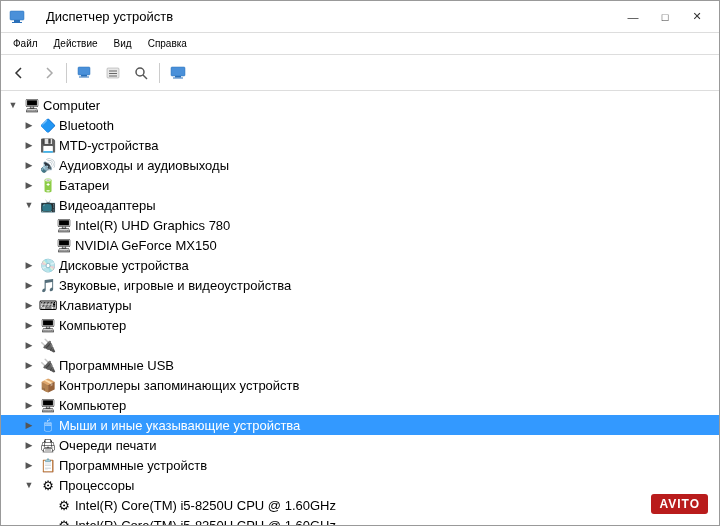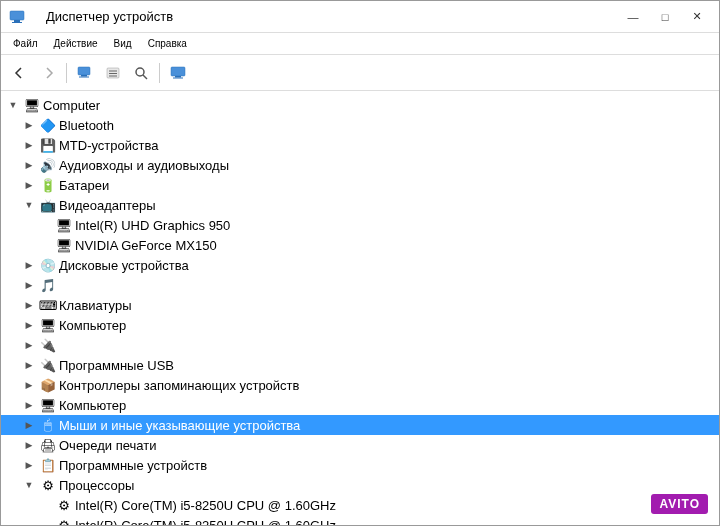--- a/index.html
+++ b/index.html
@@ -249,38 +249,39 @@
         <div class="tree-item">
           <span class="indent" style="width: 20px;"></span>
           <span class="expand-btn" style="color: rgb(85, 85, 85); font-size: 9px;">▼</span>
           <span class="item-icon" style="font-size: 13px;">📺</span>
           <span class="item-label">Видеоадаптеры</span>
         </div>
         <div class="tree-item">
           <span class="indent" style="width: 36px;"></span>
           <span class="expand-btn"></span>
           <span class="item-icon" style="font-size: 13px;">🖥</span>
-          <span class="item-label">Intel(R) UHD Graphics 950</span>
+          <span class="item-label">Intel(R) UHD Graphics 780</span>
         </div>
         <div class="tree-item">
           <span class="indent" style="width: 36px;"></span>
           <span class="expand-btn"></span>
           <span class="item-icon" style="font-size: 13px;">🖥</span>
           <span class="item-label">NVIDIA GeForce MX150</span>
         </div>
         <div class="tree-item">
           <span class="indent" style="width: 20px;"></span>
           <span class="expand-btn" style="color: rgb(85, 85, 85); font-size: 9px;">▶</span>
           <span class="item-icon" style="font-size: 13px;">💿</span>
           <span class="item-label">Дисковые устройства</span>
         </div>
         <div class="tree-item">
           <span class="indent" style="width: 20px;"></span>
           <span class="expand-btn" style="color: rgb(85, 85, 85); font-size: 9px;">▶</span>
           <span class="item-icon" style="font-size: 13px;">🎵</span>
+          <span class="item-label">Звуковые, игровые и видеоустройства</span>
         </div>
         <div class="tree-item">
           <span class="indent" style="width: 20px;"></span>
           <span class="expand-btn" style="color: rgb(85, 85, 85); font-size: 9px;">▶</span>
           <span class="item-icon" style="font-size: 13px;">⌨</span>
           <span class="item-label">Клавиатуры</span>
         </div>
         <div class="tree-item">
           <span class="indent" style="width: 20px;"></span>
           <span class="expand-btn" style="color: rgb(85, 85, 85); font-size: 9px;">▶</span>
@@ -348,21 +349,21 @@
         </div>
       </div>
   </div>
 </div>
 
 <style>
   .avito-badge {
     position: fixed;
     bottom: 12px;
     right: 12px;
-    background: #a21caf;
+    background: #b91c1c;
     color: white;
     font-weight: bold;
     font-size: 12px;
     padding: 3px 8px;
     border-radius: 3px;
     letter-spacing: 1px;
     z-index: 9999;
   }
 </style>
 <div class="avito-badge">AVITO</div>

